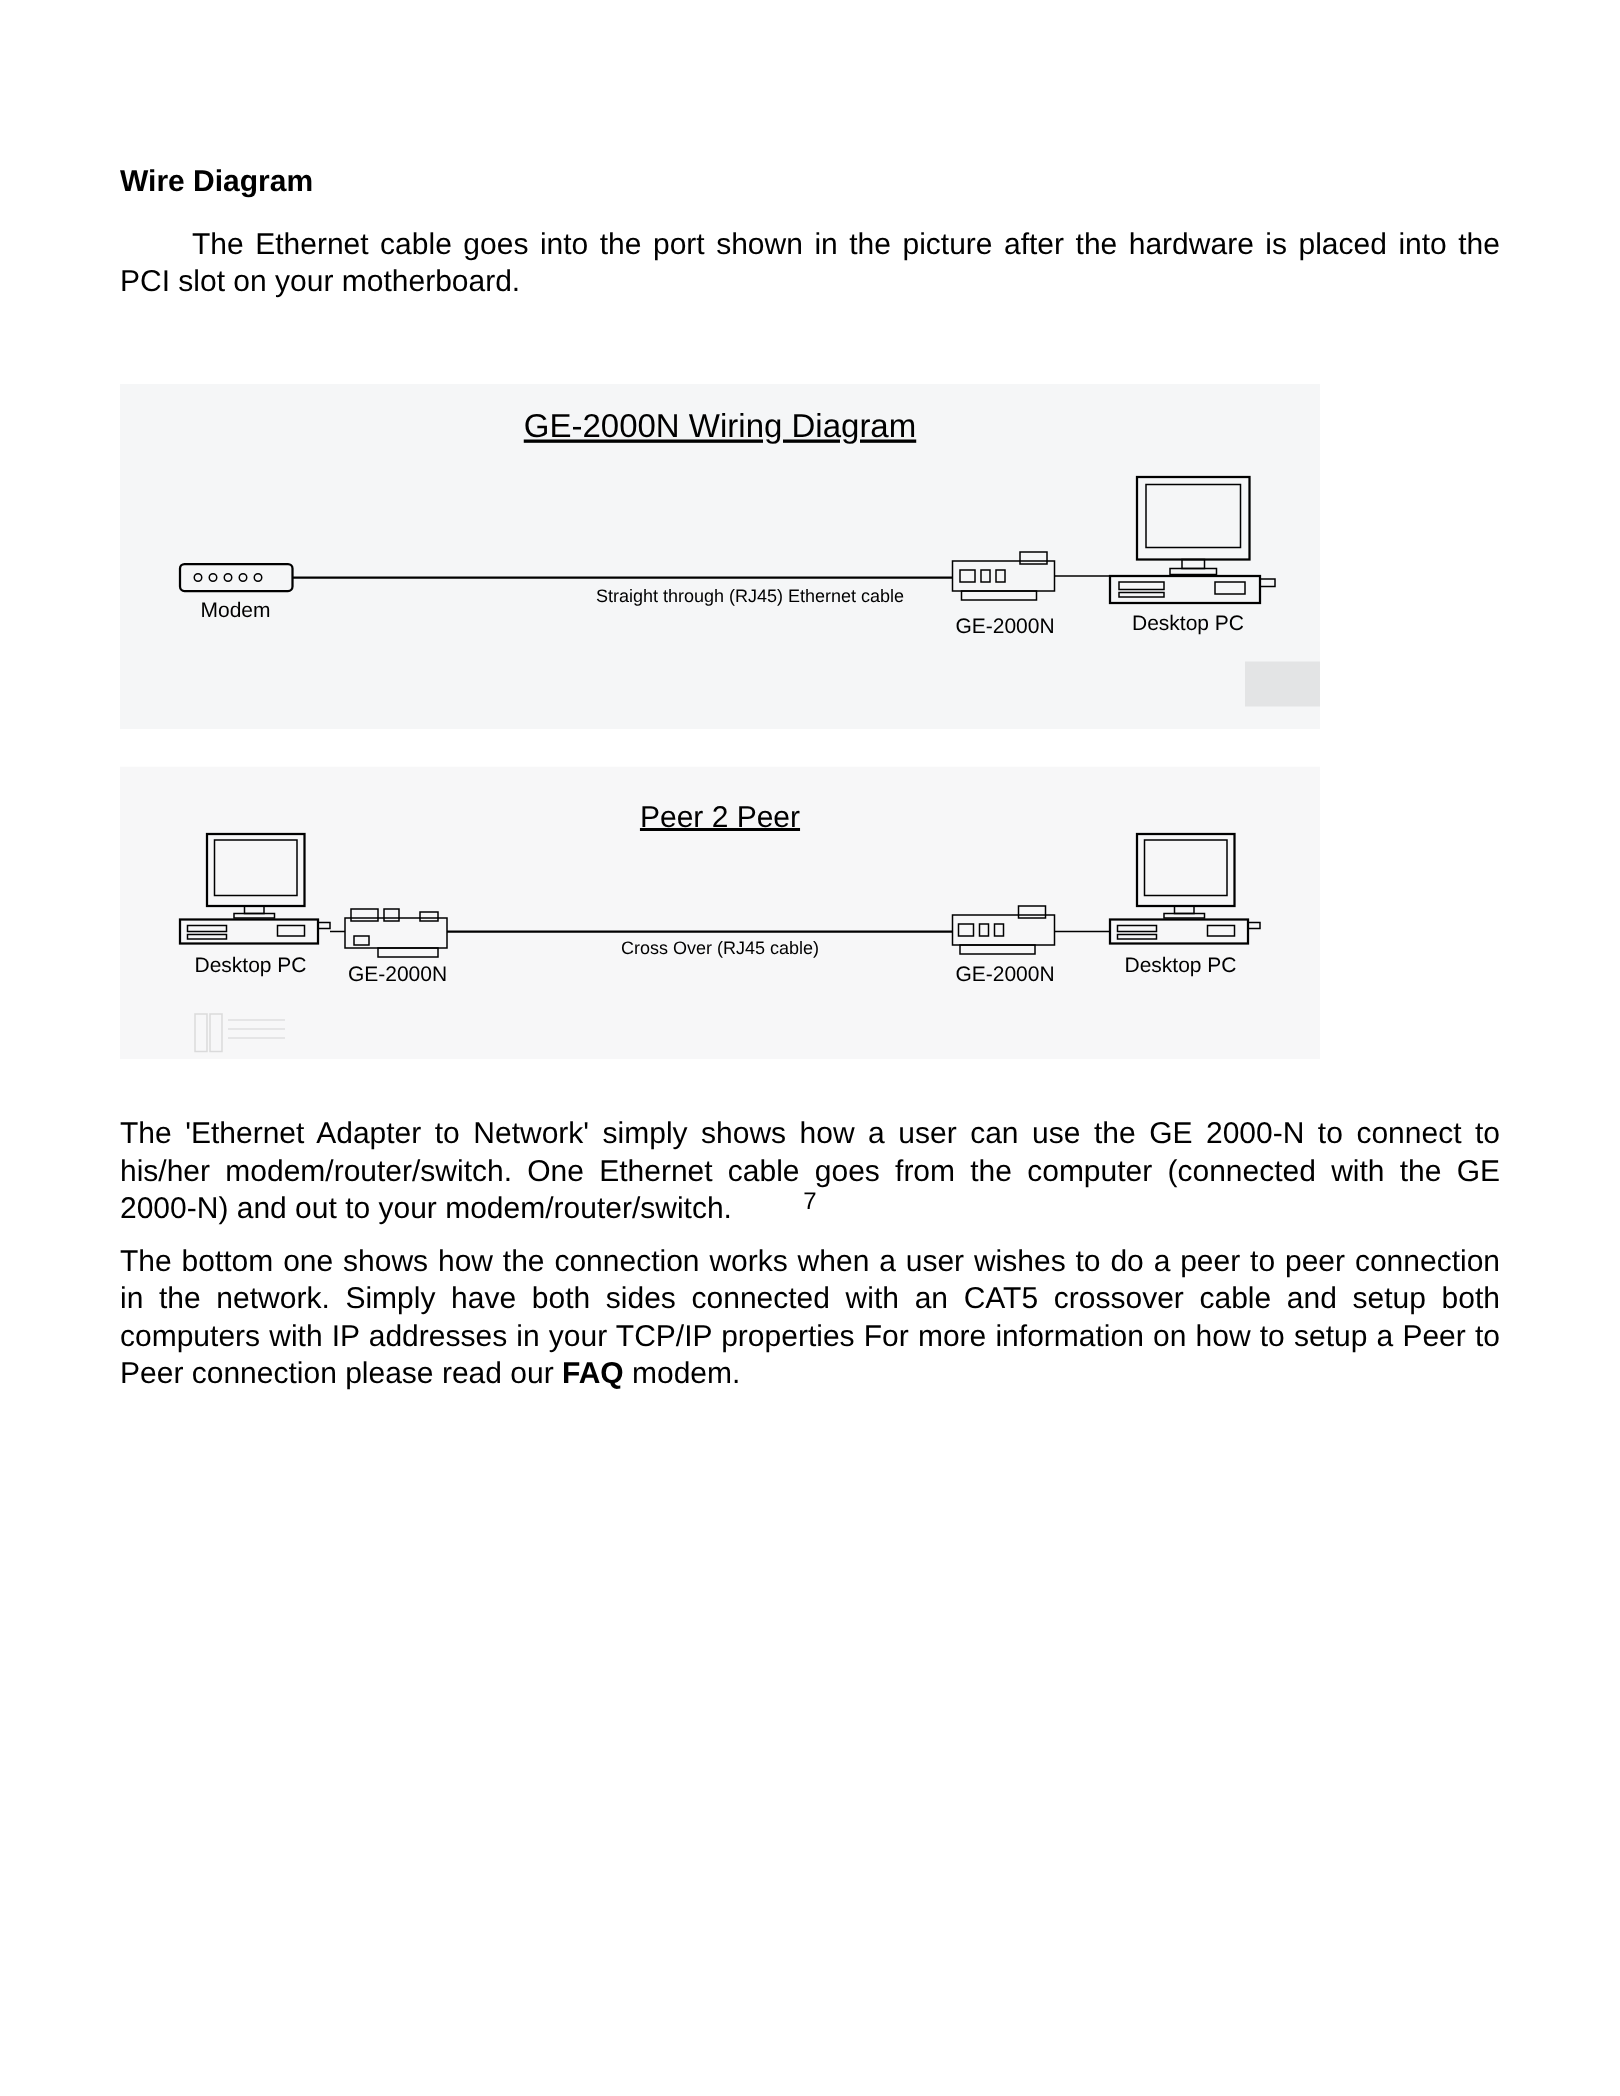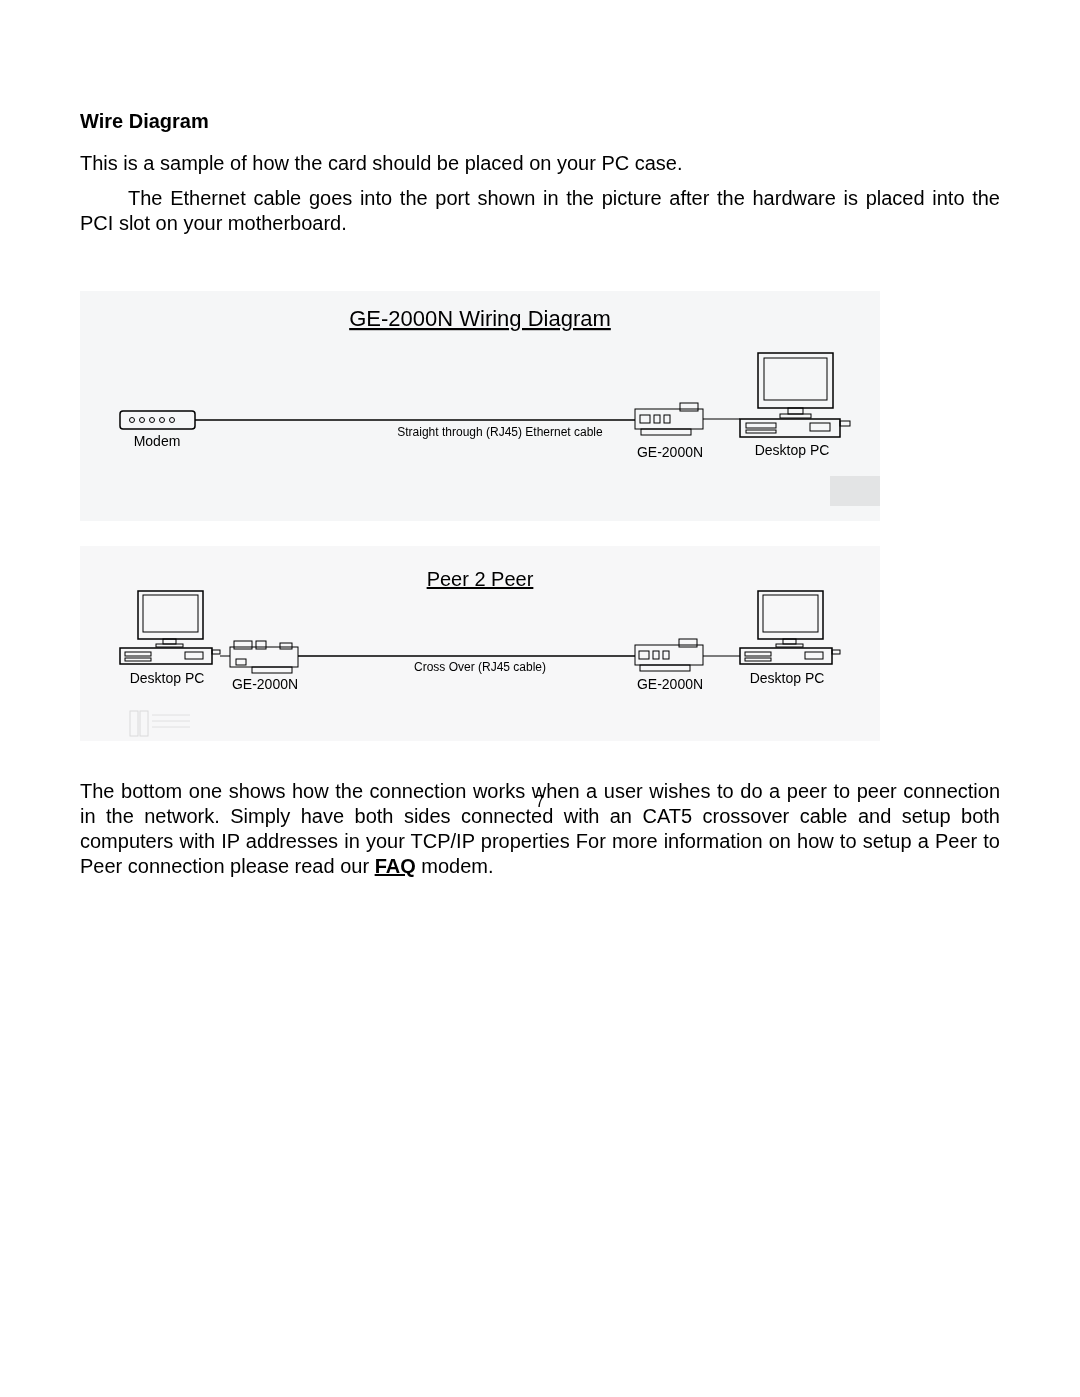--- a/index.html
+++ b/index.html
@@ -23,21 +23,21 @@
   }
   .p {
     font-size: 20px;
     line-height: 1.25;
     margin: 0 0 10px 0;
     text-align: justify;
   }
   .indent {
     text-indent: 48px;
   }
-  .inline-bold { font-weight: bold; text-decoration: underline; }
+  .inline-bold { font-weight: bold; }
 
   
   .diagram-holder {
     margin: 55px 0 38px 0;
     width: 800px;
     height: 450px;
     position: relative;
     border: none;
   }
   .diagram-holder svg {
@@ -75,21 +75,20 @@
     font-size: 16px;
   }
 </style>
 </head>
 <body>
 
 <div class="page">
 
   <div class="h">Wire Diagram</div>
 
-  <div class="p" style="text-align:left;">This is a sample of how the card should be placed on your PC case.</div>
   <div class="p indent">The Ethernet cable goes into the port shown in the picture after the hardware is placed into the PCI slot on your motherboard.</div>
 
   <div class="diagram-holder">
     <svg width="800" height="450" viewBox="0 0 800 450">
 
       <rect x="0" y="0" width="800" height="230" fill="#f5f6f7"></rect>
       <rect x="0" y="255" width="800" height="195" fill="#f7f7f8"></rect>
 
       <rect x="0" y="230" width="800" height="25" fill="#ffffff"></rect>
 
@@ -197,19 +196,20 @@
         <rect x="50" y="420" width="8" height="25" fill="none" stroke="#999"></rect>
         <rect x="60" y="420" width="8" height="25" fill="none" stroke="#999"></rect>
         <line x1="72" y1="424" x2="110" y2="424" stroke="#aaa"></line>
         <line x1="72" y1="430" x2="110" y2="430" stroke="#aaa"></line>
         <line x1="72" y1="436" x2="110" y2="436" stroke="#aaa"></line>
       </g>
 
     </svg>
   </div>
 
+  <div class="p">The 'Ethernet Adapter to Network' simply shows how a user can use the GE 2000-N to connect to his/her modem/router/switch.  One Ethernet cable goes from the computer (connected with the GE 2000-N) and out to your modem/router/switch.</div>
 
   <div class="p">
     <span>The bottom one shows how the connection works when a user wishes to do a peer to peer connection in the network.  Simply have both sides connected with an CAT5 crossover cable and setup both computers with IP addresses in your TCP/IP properties  For more information on how to setup a Peer to Peer connection please read our </span><span class="inline-bold">FAQ</span><span> modem.</span>
   </div>
 
   <div class="pagenum">7</div>
 </div>
 
 </body></html>

